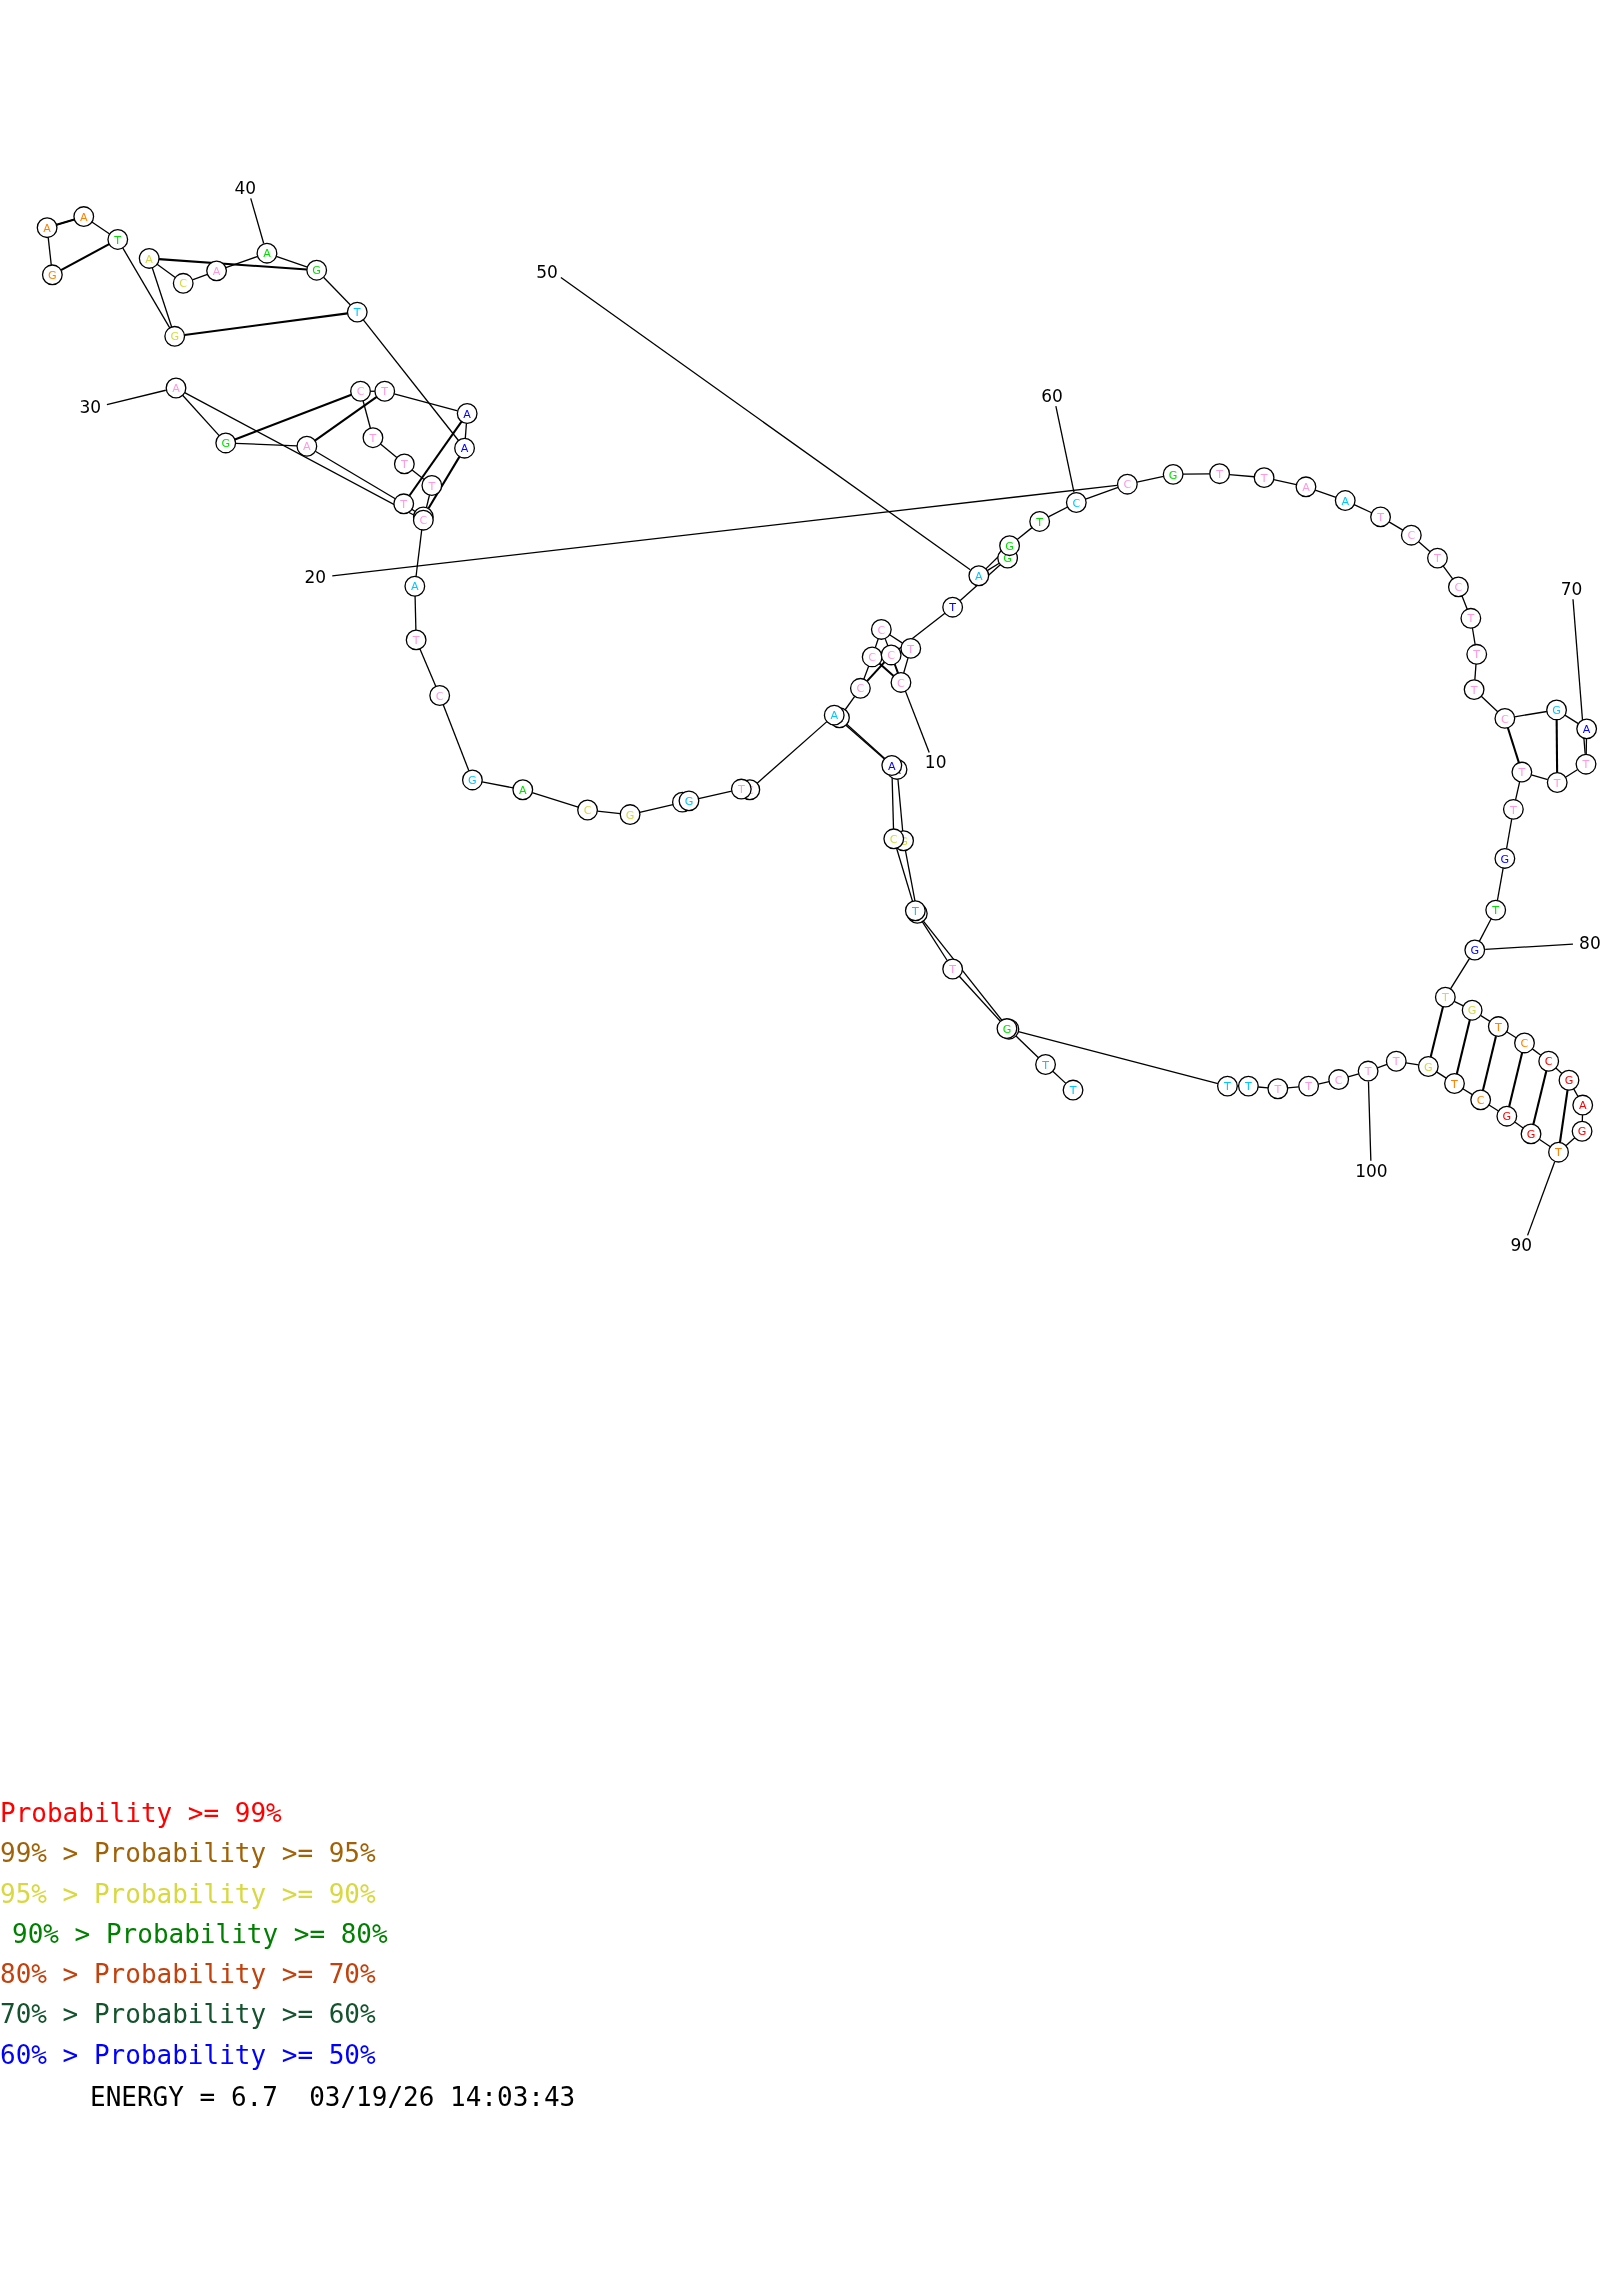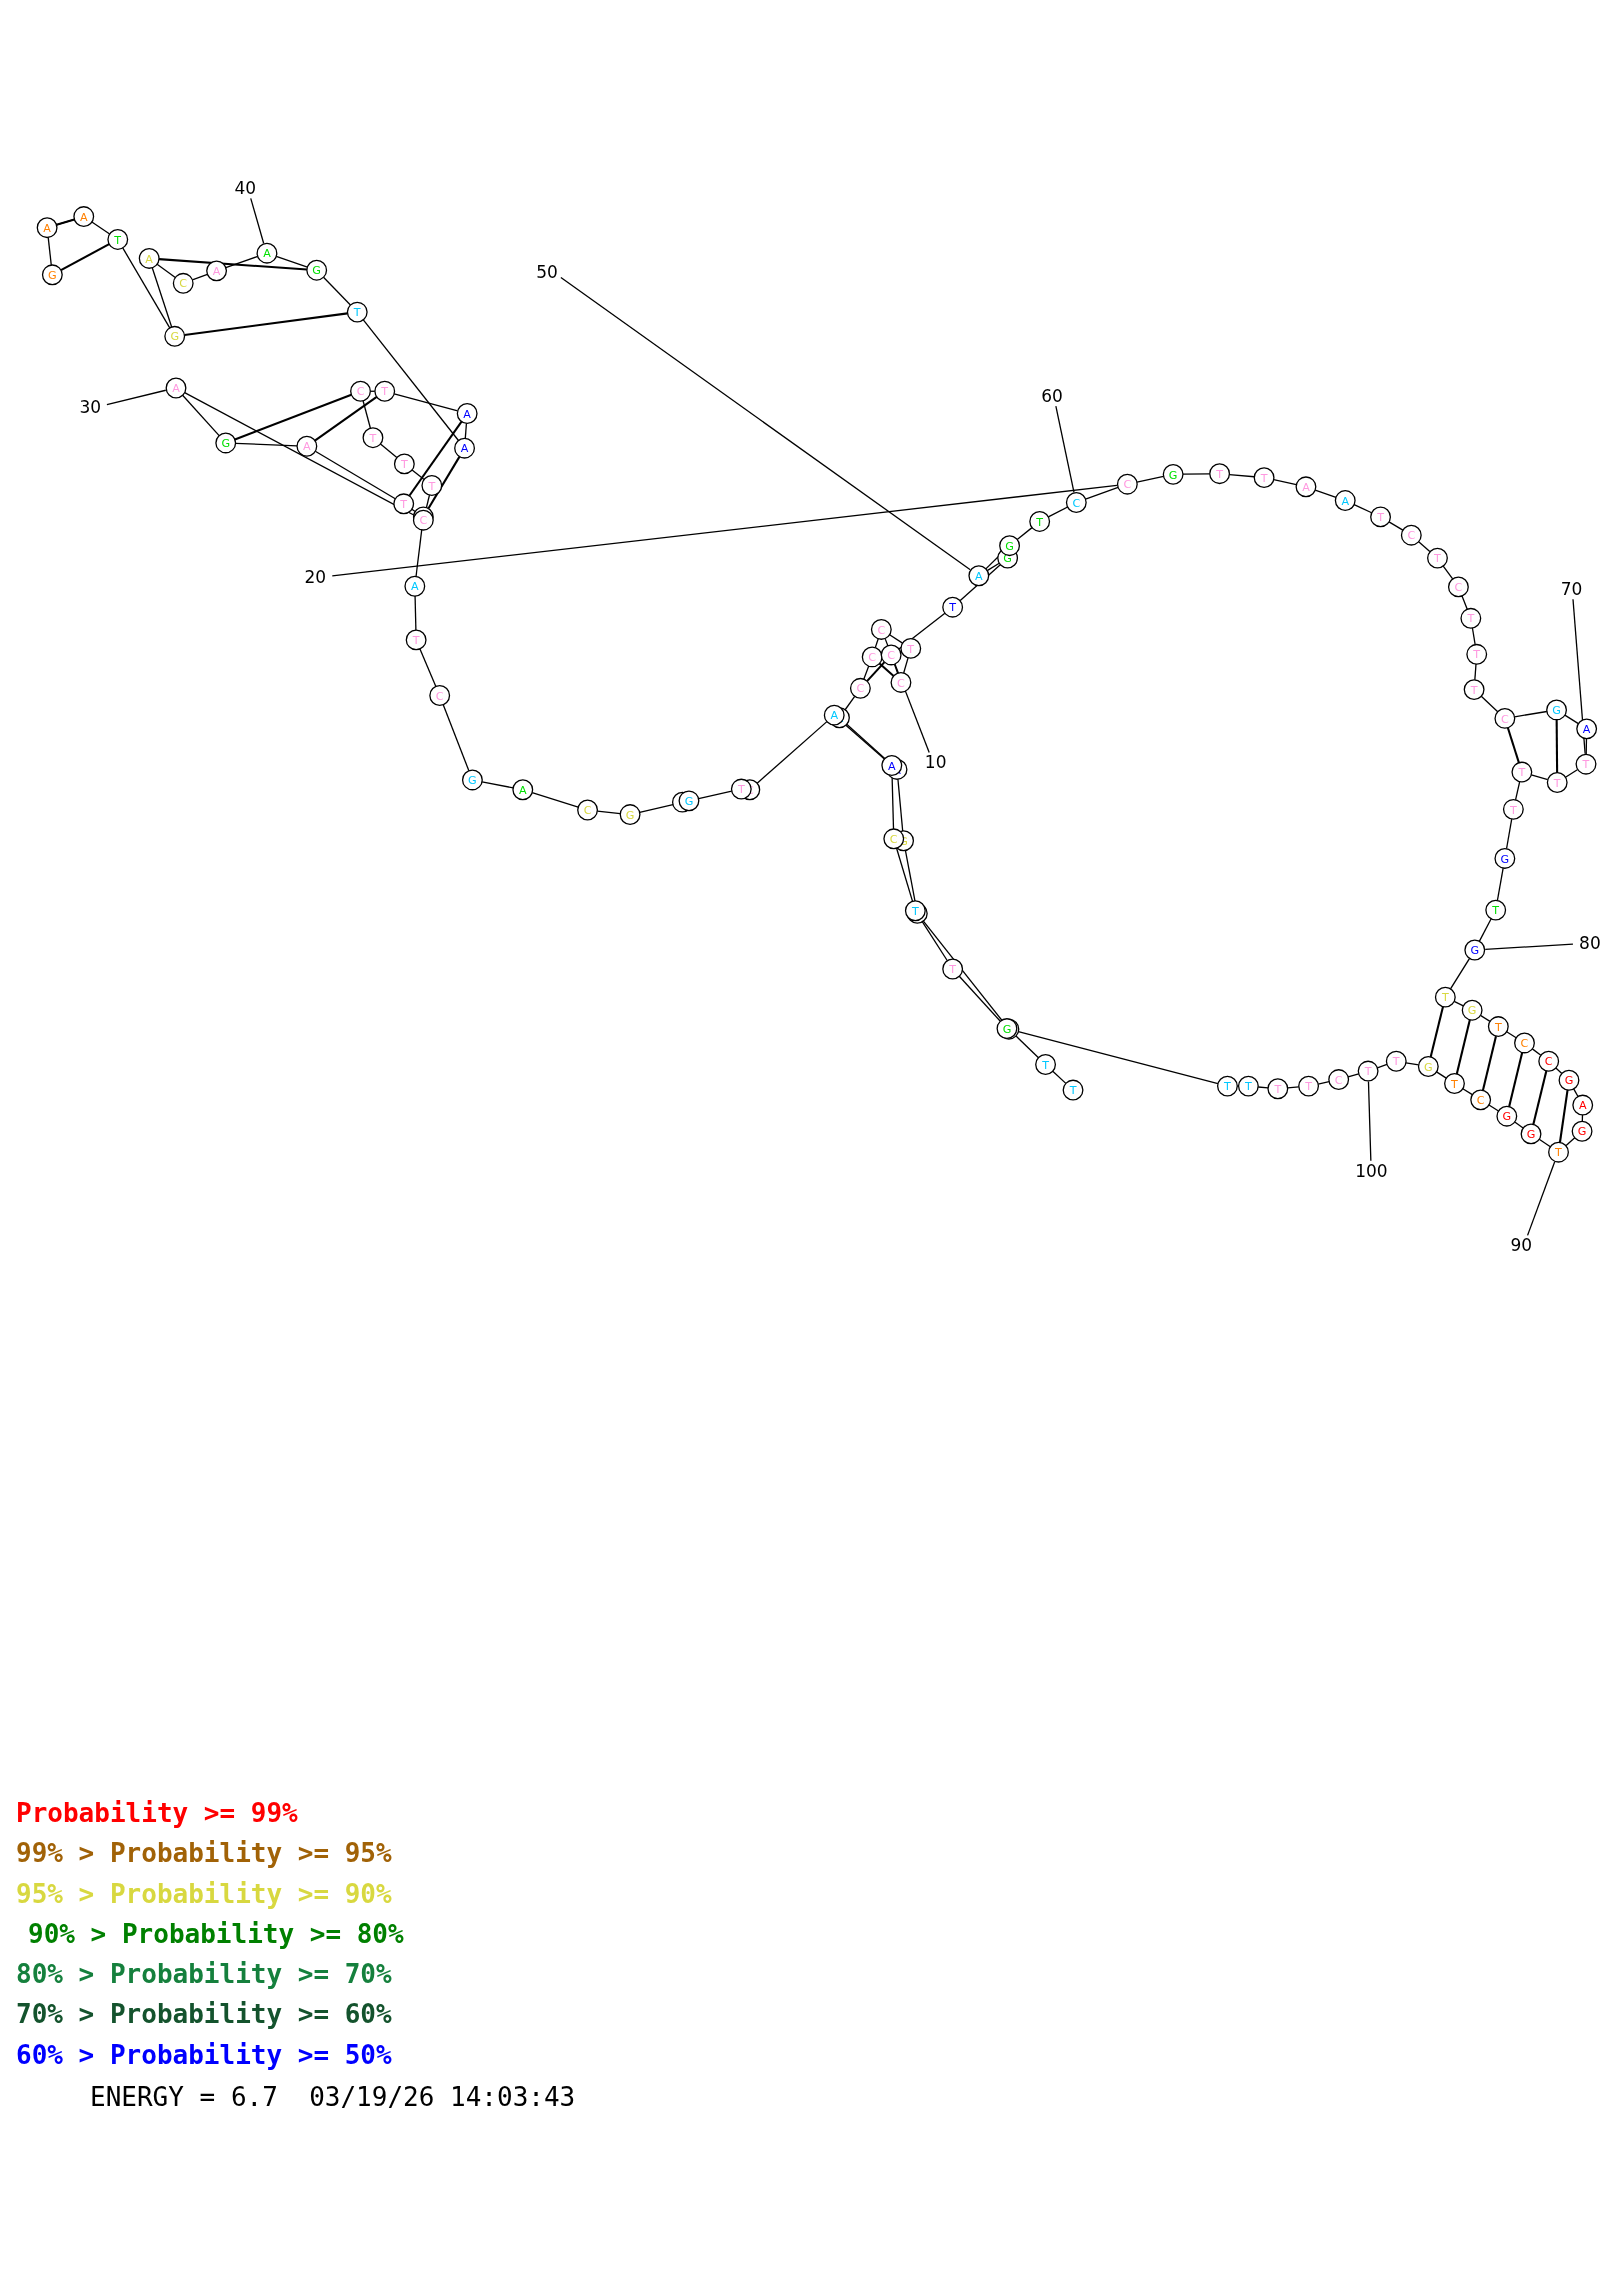--- a/index.html
+++ b/index.html
@@ -57,27 +57,26 @@
   }
   #legend-panel {
     position: absolute;
     left: 0;
     top: 1793px;
     width: 811px;
     height: 497px;
   }
   .legend-line {
     font-family: "DejaVu Sans Mono", monospace;
-    font-weight: bold;
+    font-weight: normal;
     font-size: 26px;
     line-height: 1.55;
     text-align: right;
     white-space: pre;
     padding-right: 890px;
-    padding-left: 16px;
   }
   .energy-line {
     font-family: "DejaVu Sans Mono", monospace;
     font-weight: normal;
     font-size: 26px;
     color: #000000;
     white-space: pre;
     padding-left: 90px;
     margin-top: 6.5px;
   }
@@ -659,18 +658,18 @@
         <text x="2096" y="1790" class="numlabel">100</text>
       </g>
   </svg>
 </div>
 
 <div id="legend-panel">
   <div class="legend-line" style="color: rgb(255, 0, 0);">Probability &gt;= 99%</div>
   <div class="legend-line" style="color: #a16207;">99% &gt; Probability &gt;= 95%</div>
   <div class="legend-line" style="color: rgb(216, 216, 64);">95% &gt; Probability &gt;= 90%</div>
   <div class="legend-line" style="color: rgb(0, 128, 0); margin-left: 12px;">90% &gt; Probability &gt;= 80%</div>
-  <div class="legend-line" style="color: #15803d;">80% &gt; Probability &gt;= 70%</div>
+  <div class="legend-line" style="color: #c2410c;">80% &gt; Probability &gt;= 70%</div>
   <div class="legend-line" style="color: #14532d;">70% &gt; Probability &gt;= 60%</div>
   <div class="legend-line" style="color: rgb(0, 0, 255); text-align: right;">60% &gt; Probability &gt;= 50%</div>
   <div class="energy-line">ENERGY = 6.7  03/19/26 14:03:43</div>
 </div>
 
 
 </body></html>

